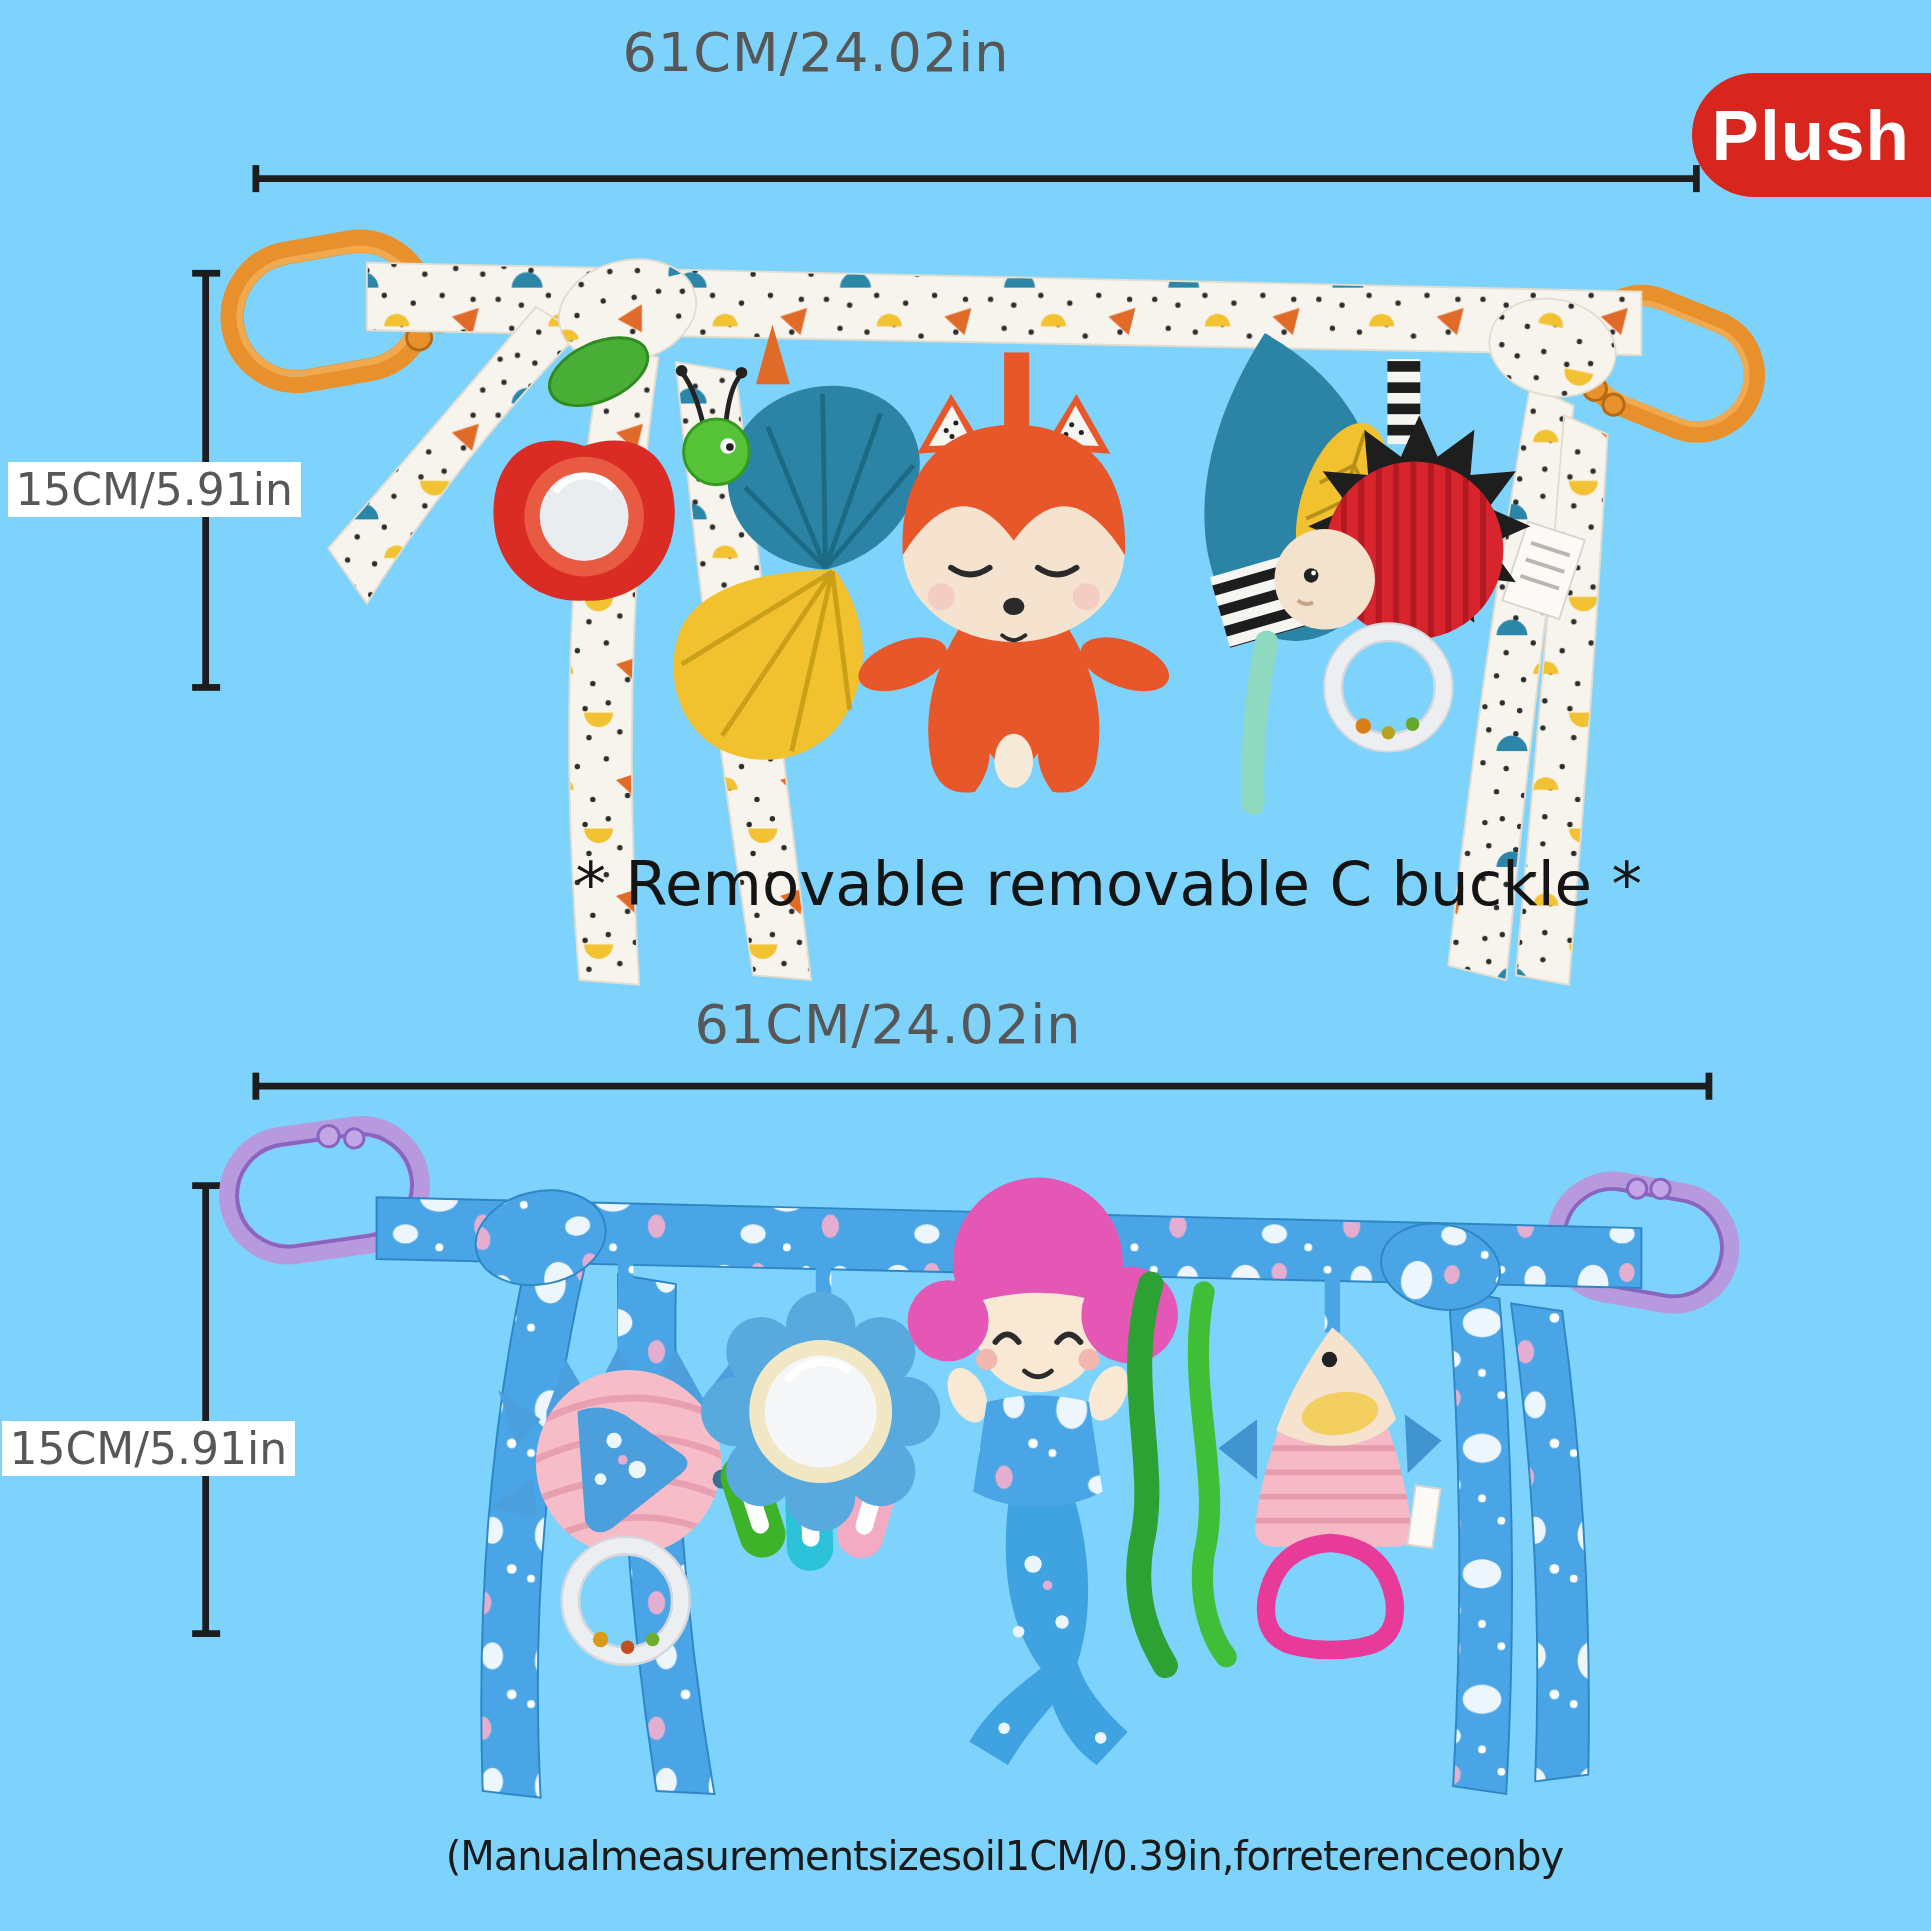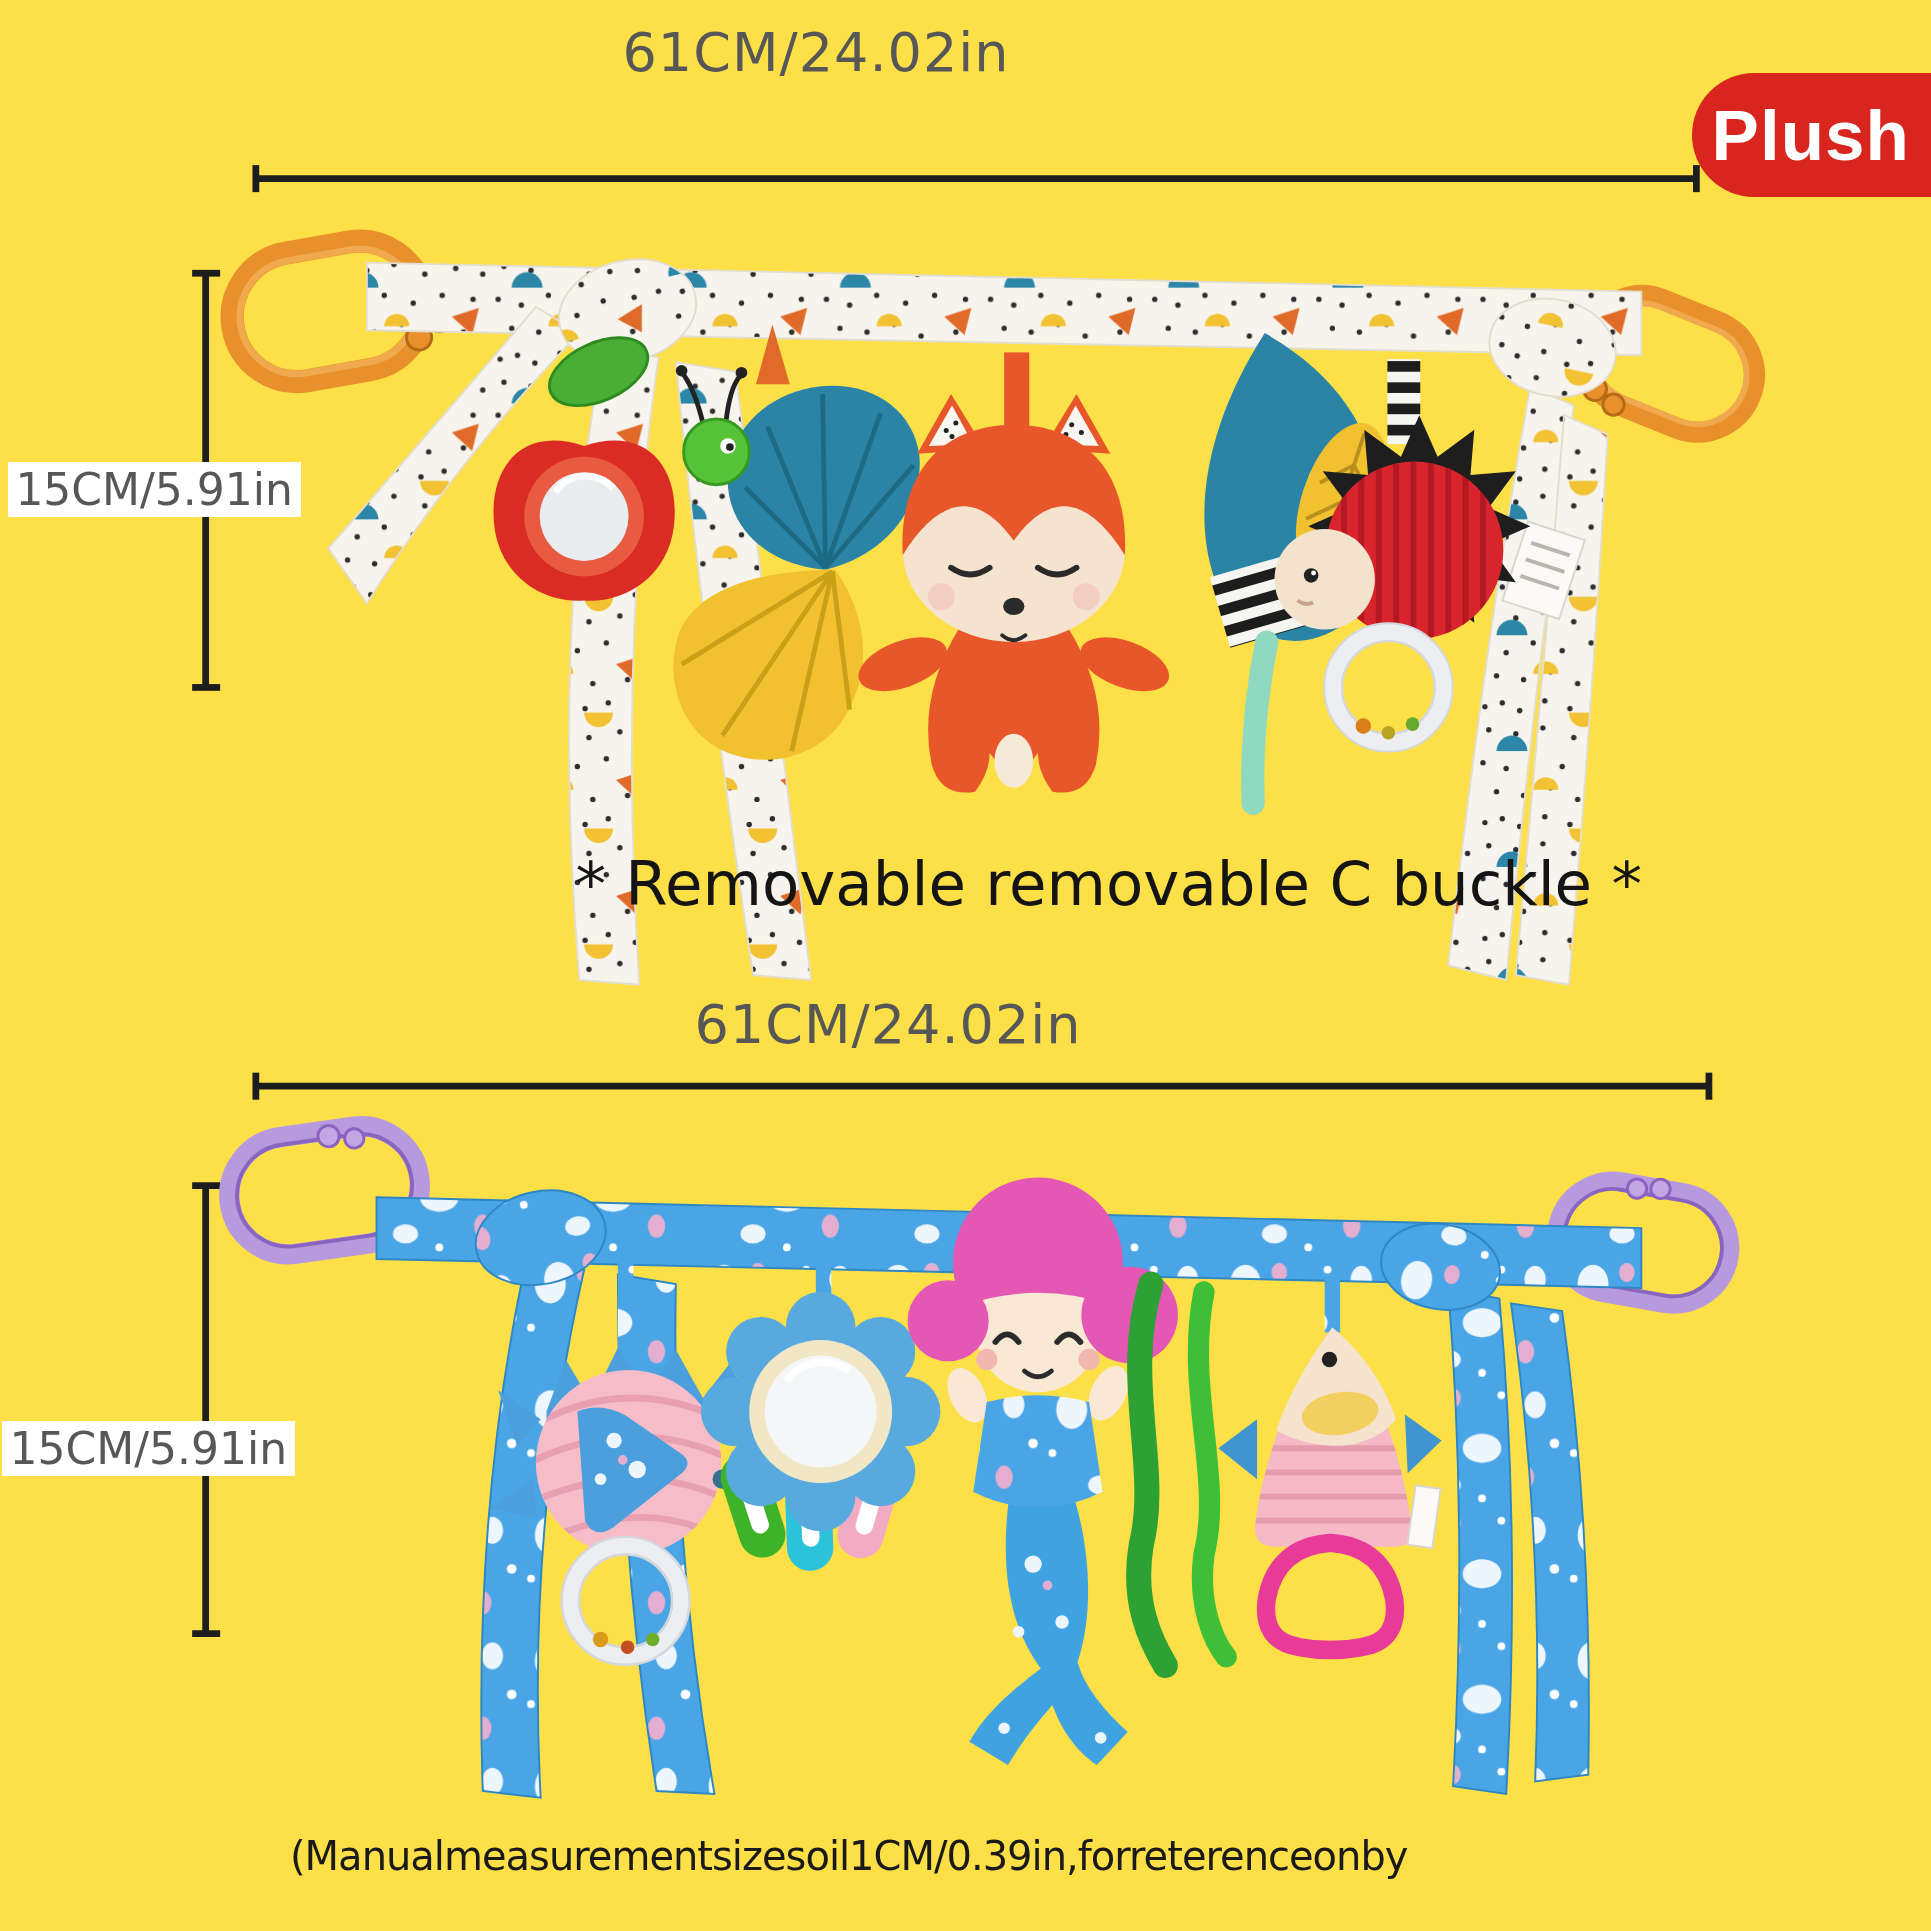--- a/index.html
+++ b/index.html
@@ -1,25 +1,25 @@
 <!DOCTYPE html>
 <html><head>
 <meta charset="utf-8">
 <style>
   html,body{margin:0;padding:0;background:#ffffff;}
   .canvas{
-    position:relative;width:1931px;height:1931px;background:#fde047;
+    position:relative;width:1931px;height:1931px;background:#7dd3fc;
     overflow:hidden;font-family:"DejaVu Sans","Liberation Sans",sans-serif;
   }
   .art{position:absolute;left:0;top:0;width:1931px;height:1931px;}
   .label{position:absolute;color:#575757;white-space:nowrap;}
   .w-label{font-size:54px;letter-spacing:1px;}
   .h-label{font-size:44px;background:#ffffff;padding:1.9px 7.7px;}
   .note{position:absolute;color:#141414;font-size:61px;text-align:right;white-space:nowrap;}
-  .footer{position:absolute;color:#1a1a1a;font-size:40px;text-align:left;white-space:nowrap;letter-spacing:-1px;}
+  .footer{position:absolute;color:#1a1a1a;font-size:40px;text-align:center;white-space:nowrap;letter-spacing:-1px;}
   .badge{
     position:absolute;left:1692px;top:73px;width:251px;height:124px;
     background:#d8251e;border-radius:62px 0 0 62px;
     display:flex;align-items:center;justify-content:center;
     color:#ffffff;font-weight:bold;font-size:71px;
     font-family:"Liberation Sans",sans-serif;letter-spacing:1px;
     padding-right:13.5px;box-sizing:border-box;
   }
 </style>
 </head>

